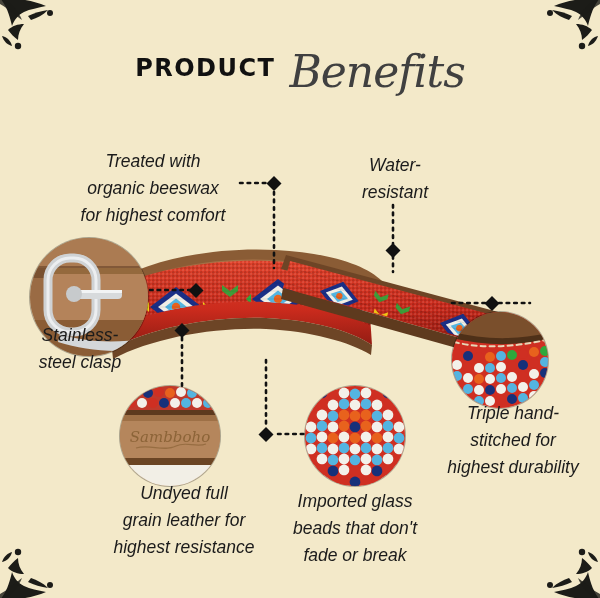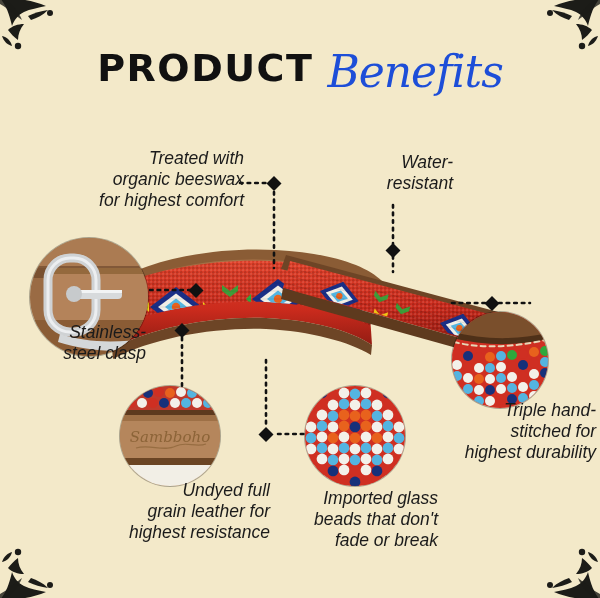--- a/index.html
+++ b/index.html
@@ -18,39 +18,39 @@
   .c-bl{left:-2px;bottom:-4px;transform:scaleY(-1);}
   .c-br{right:-2px;bottom:-4px;transform:scale(-1,-1);}
 
   
   .heading{
     position:absolute;left:0;right:0;top:42px;
     text-align:center;white-space:nowrap;
   }
   .h-bold{
     font-family:"DejaVu Sans", sans-serif;
-    font-weight:bold;font-size:38px;letter-spacing:1.5px;
+    font-weight:bold;font-size:24px;letter-spacing:1.5px;
     color:#111;vertical-align:middle;
   }
   .h-script{
     font-family:"DejaVu Serif", serif;
-    font-style:italic;font-size:44px;color:#1d4ed8;
+    font-style:italic;font-size:44px;color:#404040;
     margin-left:14px;vertical-align:middle;
     position:relative;top:4px;letter-spacing:-1px;
   }
 
   
   .label{
     position:absolute;
     font-family:"Liberation Sans", sans-serif;
     font-style:italic;
     font-size:17.5px;
-    line-height:21px;
+    line-height:27px;
     color:#1b1b1b;
-    text-align:right;
+    text-align:center;
     white-space:pre-line;
   }
 
   
   .conn{position:absolute;left:0;top:0;width:600px;height:598px;pointer-events:none;}
 
   
   .art{position:absolute;}
 
   

